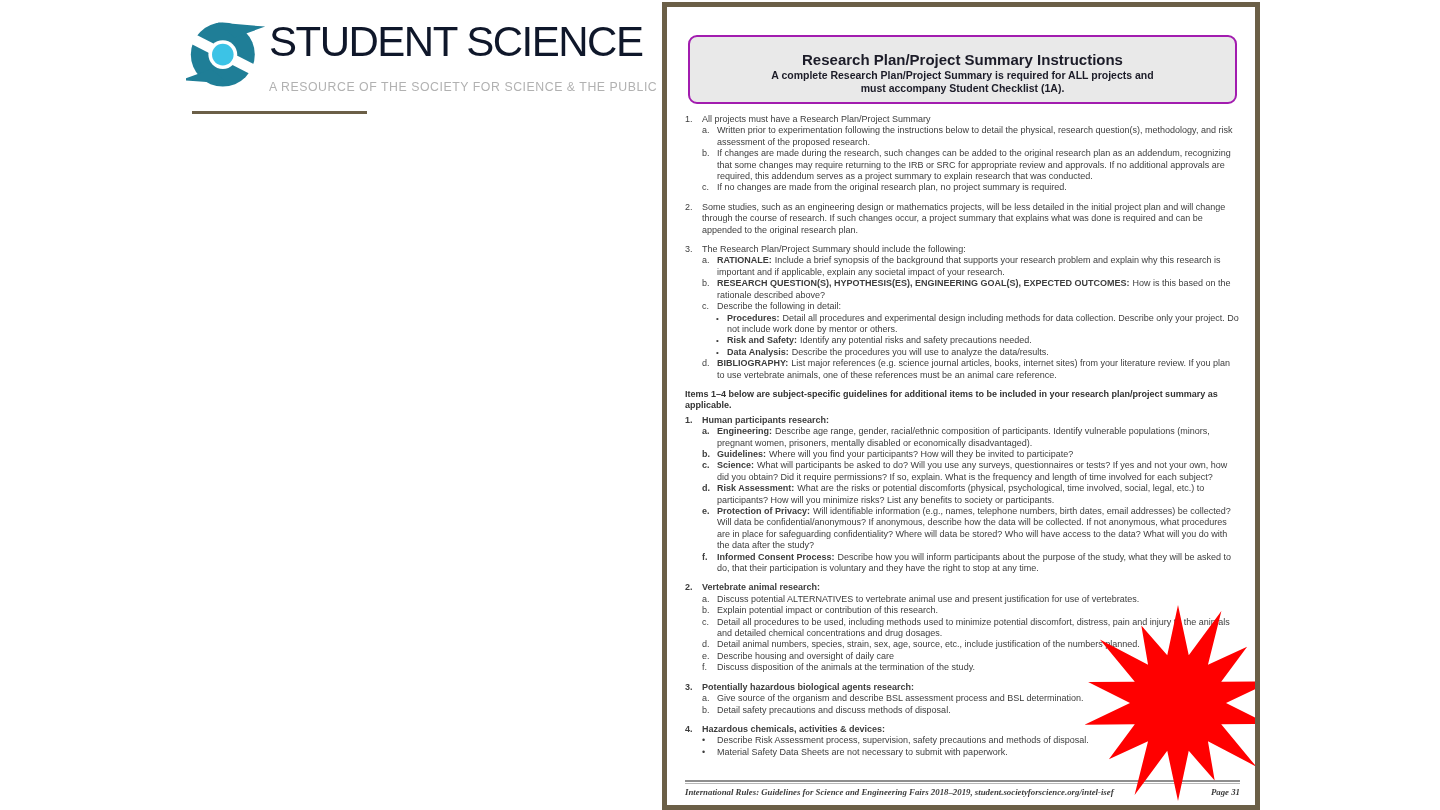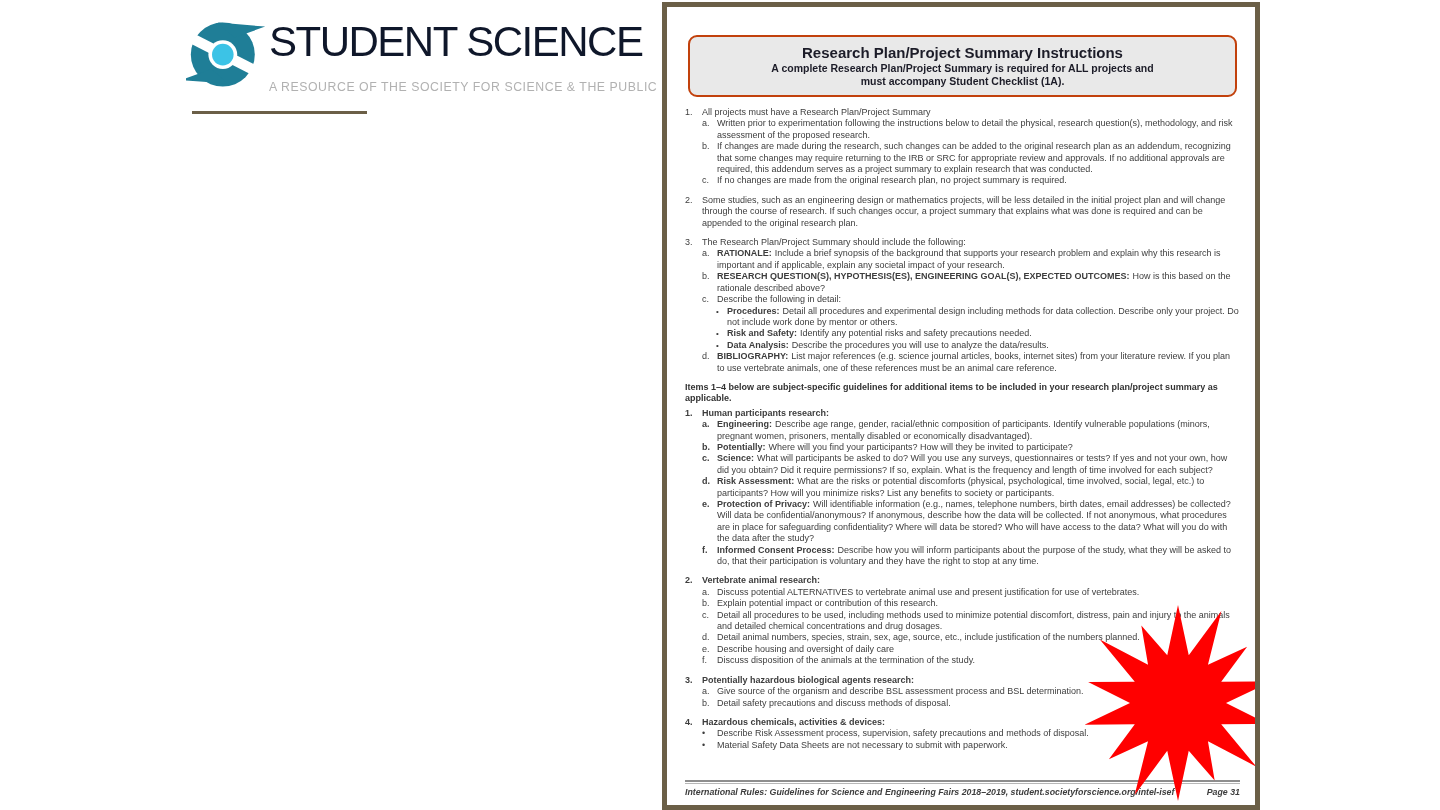--- a/index.html
+++ b/index.html
@@ -23,41 +23,41 @@
   }
   .brand-divider{position:absolute;left:192px;top:111px;width:175px;height:3px;background:#6b5f47;}
 
   
   .doc-page{
     position:absolute;left:662px;top:2px;width:588px;height:798px;
     border:5px solid #6b5f47;background:#ffffff;overflow:hidden;
   }
   .doc-inner{padding:28px 15px 0 18px;}
   .title-box{
-    margin:0 3px 10px 3px;border:2px solid #c2410c;border-radius:9px;
-    background:#e9e9e9;text-align:center;padding:7px 10px 7px;
+    margin:0 3px 10px 3px;border:2px solid #a21caf;border-radius:9px;
+    background:#e9e9e9;text-align:center;padding:14px 10px 7px;
   }
   .title-main{font-size:15px;font-weight:bold;color:#1c1c28;line-height:18px;}
   .title-sub{font-size:10.5px;font-weight:bold;color:#1c1c28;line-height:13px;}
 
   .doc-body{font-size:9px;line-height:11.4px;color:#3d3d3d;}
   .block{margin-bottom:8px;}
   .row{display:flex;}
   .n{flex:0 0 17px;}
   .b{font-weight:bold;}
   .txt{flex:1;}
   .subrow{display:flex;margin-left:17px;}
   .sl{flex:0 0 15px;}
   .bulrow{display:flex;margin-left:31px;}
   .bm{flex:0 0 11px;font-size:8px;}
   .ld{font-weight:bold;}
   .ld:not(:empty){margin-right:3px;}
   .intro{font-weight:bold;margin-bottom:3px;color:#333333;}
 
-  .footer{position:absolute;left:18px;right:15px;bottom:8px;z-index:2;}
+  .footer{position:absolute;left:18px;right:15px;bottom:8px;z-index:2;font-family:Liberation Serif, serif;}
   .rule1{height:2px;background:#8e8e8e;}
   .rule2{height:1px;background:#b7b7b7;margin-top:1px;}
   .footer-text{
     display:flex;justify-content:space-between;margin-top:3px;
     font-size:8.8px;font-weight:bold;font-style:italic;color:#3d3d3d;
   }
   .star{position:absolute;left:415px;top:598px;width:192px;height:196px;z-index:5;}
   .star svg{width:100%;height:100%;display:block;}
 </style>
 </head>
@@ -161,21 +161,21 @@
         <div class="row">
           <span class="n b">1.</span>
           <span class="txt b">Human participants research:</span>
         </div>
         <div class="subrow">
           <span class="sl b">a.</span>
           <span class="txt"><b class="ld">Engineering:</b><span>Describe age range, gender, racial/ethnic composition of participants. Identify vulnerable populations (minors, pregnant women, prisoners, mentally disabled or economically disadvantaged).</span></span>
         </div>
         <div class="subrow">
           <span class="sl b">b.</span>
-          <span class="txt"><b class="ld">Potentially:</b><span>Where will you find your participants? How will they be invited to participate?</span></span>
+          <span class="txt"><b class="ld">Guidelines:</b><span>Where will you find your participants? How will they be invited to participate?</span></span>
         </div>
         <div class="subrow">
           <span class="sl b">c.</span>
           <span class="txt"><b class="ld">Science:</b><span>What will participants be asked to do? Will you use any surveys, questionnaires or tests?  If yes and not your own, how did you obtain?  Did it require permissions?  If so, explain.  What is the frequency and length of time involved for each subject?</span></span>
         </div>
         <div class="subrow">
           <span class="sl b">d.</span>
           <span class="txt"><b class="ld">Risk Assessment:</b><span>What are the risks or potential discomforts (physical, psychological, time involved, social, legal, etc.) to participants? How will you minimize risks? List any benefits to society or participants.</span></span>
         </div>
         <div class="subrow">

